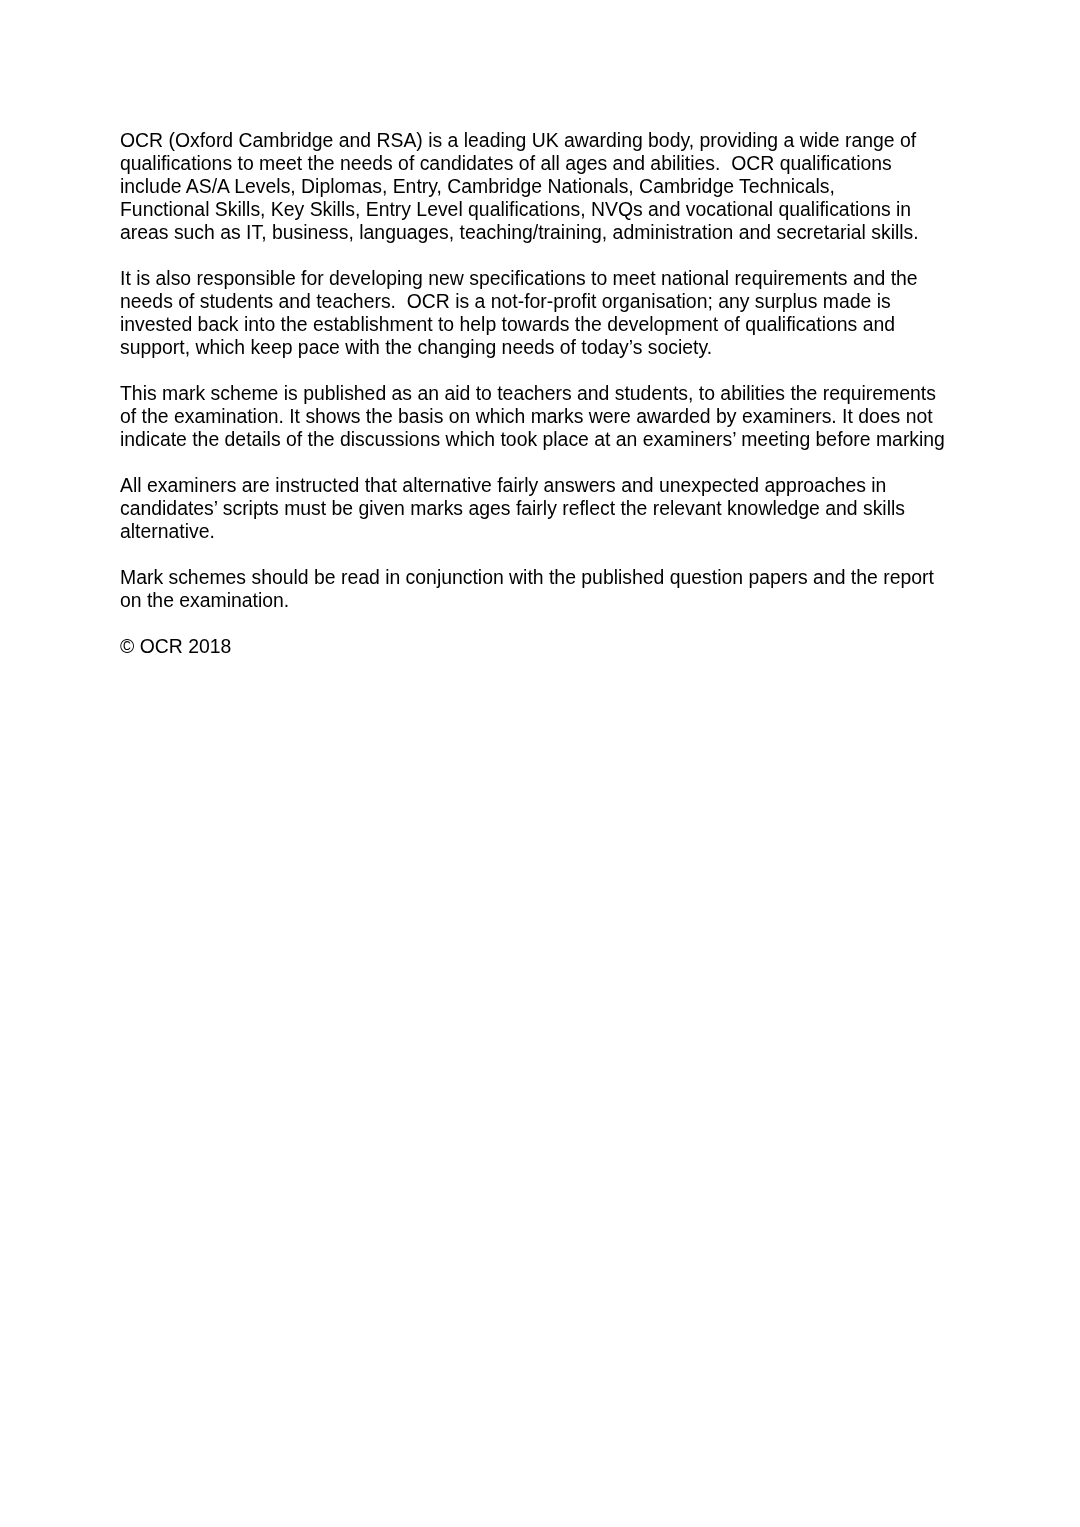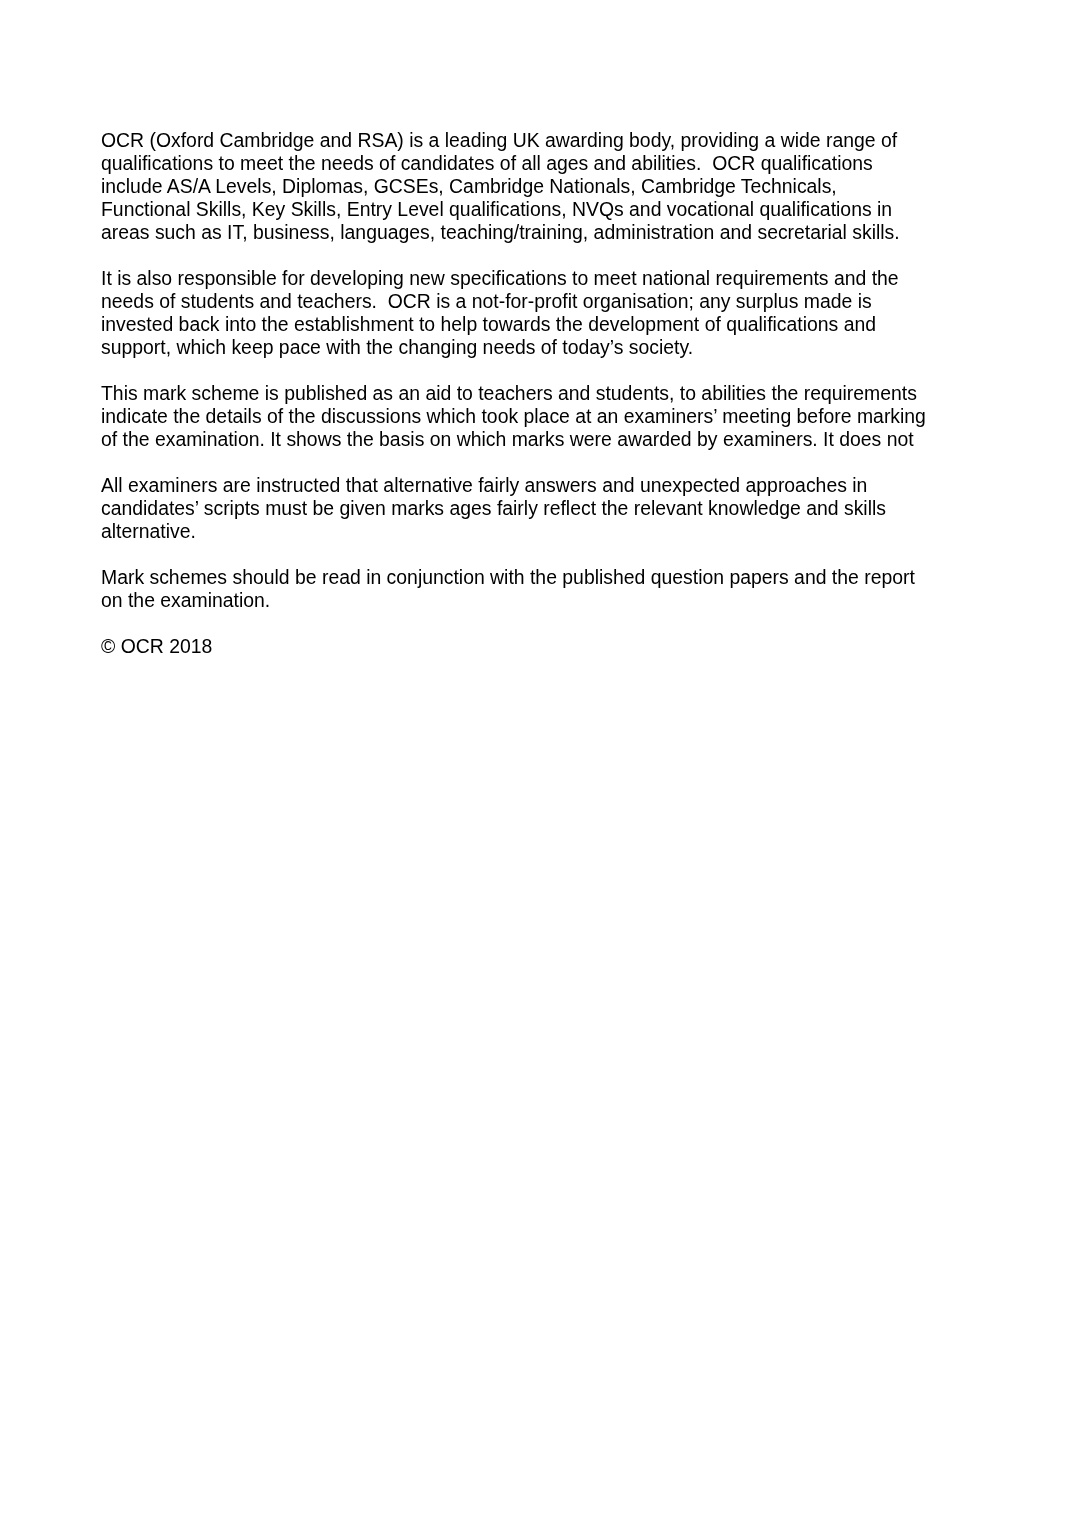--- a/index.html
+++ b/index.html
@@ -8,21 +8,21 @@
       background: #ffffff;
     }
     body {
       width: 1080px;
       height: 1527px;
       position: relative;
       overflow: hidden;
     }
     .page {
       position: absolute;
-      left: 101px;
+      left: 120px;
       top: 129px;
       width: 900px;
       font-family: "Liberation Sans", sans-serif;
       font-size: 19.4px;
       line-height: 23px;
       color: #000000;
     }
     .para {
       margin: 0 0 23px 0;
     }
@@ -31,34 +31,34 @@
       white-space: pre;
     }
   </style>
 </head>
 <body>
 
 <div class="page">
   <p class="para">
     <span class="line">OCR (Oxford Cambridge and RSA) is a leading UK awarding body, providing a wide range of</span>
     <span class="line">qualifications to meet the needs of candidates of all ages and abilities.  OCR qualifications</span>
-    <span class="line">include AS/A Levels, Diplomas, GCSEs, Cambridge Nationals, Cambridge Technicals,</span>
+    <span class="line">include AS/A Levels, Diplomas, Entry, Cambridge Nationals, Cambridge Technicals,</span>
     <span class="line">Functional Skills, Key Skills, Entry Level qualifications, NVQs and vocational qualifications in</span>
     <span class="line">areas such as IT, business, languages, teaching/training, administration and secretarial skills.</span>
   </p>
   <p class="para">
     <span class="line">It is also responsible for developing new specifications to meet national requirements and the</span>
     <span class="line">needs of students and teachers.  OCR is a not-for-profit organisation; any surplus made is</span>
     <span class="line">invested back into the establishment to help towards the development of qualifications and</span>
     <span class="line">support, which keep pace with the changing needs of today’s society.</span>
   </p>
   <p class="para">
     <span class="line">This mark scheme is published as an aid to teachers and students, to abilities the requirements</span>
+    <span class="line">of the examination. It shows the basis on which marks were awarded by examiners. It does not</span>
     <span class="line">indicate the details of the discussions which took place at an examiners’ meeting before marking</span>
-    <span class="line">of the examination. It shows the basis on which marks were awarded by examiners. It does not</span>
   </p>
   <p class="para">
     <span class="line">All examiners are instructed that alternative fairly answers and unexpected approaches in</span>
     <span class="line">candidates’ scripts must be given marks ages fairly reflect the relevant knowledge and skills</span>
     <span class="line">alternative.</span>
   </p>
   <p class="para">
     <span class="line">Mark schemes should be read in conjunction with the published question papers and the report</span>
     <span class="line">on the examination.</span>
   </p>

